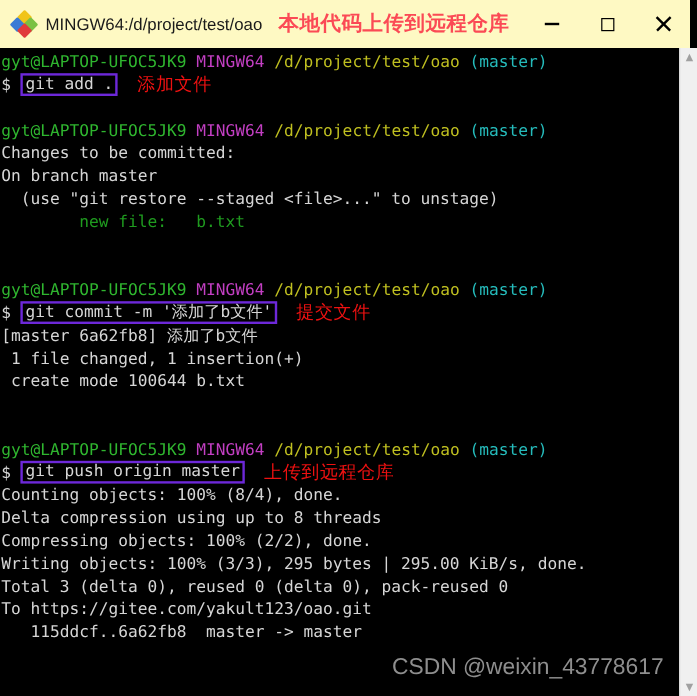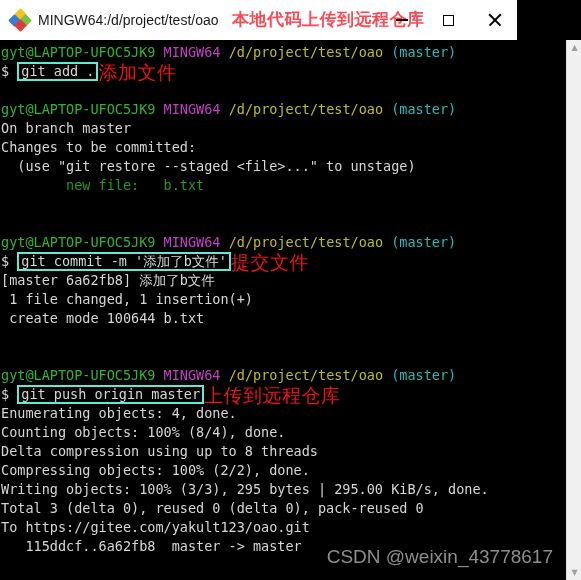--- a/index.html
+++ b/index.html
@@ -15,23 +15,23 @@
     width: 581px;
     height: 580px;
     background: #000000;
     overflow: hidden;
   }
 
   
   .titlebar {
     position: absolute;
     left: 0; top: 0;
-    width: 517px;
+    width: 575px;
     height: 40px;
-    background: #ffffff;
+    background: #fef9c3;
     display: flex;
     align-items: center;
     box-sizing: border-box;
   }
   .app-icon {
     position: relative;
     width: 20px;
     height: 20px;
     margin-left: 10px;
     margin-right: 8px;
@@ -146,34 +146,34 @@
   .c-cyan    { color: #25bbbb; }
   .c-white   { color: #d6d6d6; }
   .c-gitee   { color: #d8b018; font-weight: bold; }
   .c-gnk     { color: #c94fc9; }
   .c-filegrn { color: #1f9b1f; }
   .c-prompt  { color: #d6d6d6; }
 
   
   .cmdbox {
     display: inline-block;
-    border: 2px solid #5eead4;
+    border: 2px solid #6d28d9;
     padding: 0 2px;
     margin: 0;
     line-height: 15px;
     vertical-align: middle;
     position: relative;
     top: -1px;
     box-sizing: border-box;
   }
   .annot {
     font-family: Liberation Serif, serif;
-    font-size: 19px;
+    font-size: 15px;
     color: #ee1111;
-    margin-left: 0;
+    margin-left: 16px;
     vertical-align: middle;
     letter-spacing: 0.5px;
   }
 
   
   .watermark {
     position: absolute;
     right: 28px;
     bottom: 12px;
     font-family: "Liberation Sans", sans-serif;
@@ -248,22 +248,22 @@
 
     <div class="line"><span class="c-green">gyt@LAPTOP-UFOC5JK9</span><span class="c-white"> </span><span class="c-magenta">MINGW64</span><span class="c-white"> </span><span class="c-yellow">/d/project/test/oao</span><span class="c-white"> </span><span class="c-cyan">(master)</span></div>
 
     <div class="line"><span class="c-prompt">$</span><span class="c-white"> </span><span class="cmdbox c-white">git add .</span><span class="annot">添加文件</span></div>
 
     <div class="line blank">&nbsp;</div>
 
     <div class="line"><span class="c-green">gyt@LAPTOP-UFOC5JK9</span><span class="c-white"> </span><span class="c-magenta">MINGW64</span><span class="c-white"> </span><span class="c-yellow">/d/project/test/oao</span><span class="c-white"> </span><span class="c-cyan">(master)</span></div>
 
 
+    <div class="line c-white">Changes to be committed:</div>
     <div class="line c-white">On branch master</div>
-    <div class="line c-white">Changes to be committed:</div>
     <div class="line c-white">  (use "git restore --staged &lt;file&gt;..." to unstage)</div>
     <div class="line c-filegrn">        new file:   b.txt</div>
 
     <div class="line blank">&nbsp;</div>
     <div class="line blank">&nbsp;</div>
 
     <div class="line"><span class="c-green">gyt@LAPTOP-UFOC5JK9</span><span class="c-white"> </span><span class="c-magenta">MINGW64</span><span class="c-white"> </span><span class="c-yellow">/d/project/test/oao</span><span class="c-white"> </span><span class="c-cyan">(master)</span></div>
 
     <div class="line"><span class="c-prompt">$</span><span class="c-white"> </span><span class="cmdbox c-white">git commit -m '添加了b文件'</span><span class="annot">提交文件</span></div>
 
@@ -271,21 +271,20 @@
     <div class="line c-white"> 1 file changed, 1 insertion(+)</div>
     <div class="line c-white"> create mode 100644 b.txt</div>
 
     <div class="line blank">&nbsp;</div>
     <div class="line blank">&nbsp;</div>
 
     <div class="line"><span class="c-green">gyt@LAPTOP-UFOC5JK9</span><span class="c-white"> </span><span class="c-magenta">MINGW64</span><span class="c-white"> </span><span class="c-yellow">/d/project/test/oao</span><span class="c-white"> </span><span class="c-cyan">(master)</span></div>
 
     <div class="line"><span class="c-prompt">$</span><span class="c-white"> </span><span class="cmdbox c-white">git push origin master</span><span class="annot">上传到远程仓库</span></div>
 
-    <div class="line c-white">Enumerating objects: 4, done.</div>
     <div class="line c-white">Counting objects: 100% (8/4), done.</div>
     <div class="line c-white">Delta compression using up to 8 threads</div>
     <div class="line c-white">Compressing objects: 100% (2/2), done.</div>
     <div class="line c-white">Writing objects: 100% (3/3), 295 bytes | 295.00 KiB/s, done.</div>
     <div class="line c-white">Total 3 (delta 0), reused 0 (delta 0), pack-reused 0</div>
     <div class="line c-white">To https://gitee.com/yakult123/oao.git</div>
     <div class="line c-white">   115ddcf..6a62fb8  master -&gt; master</div>
 
   </div>
 

